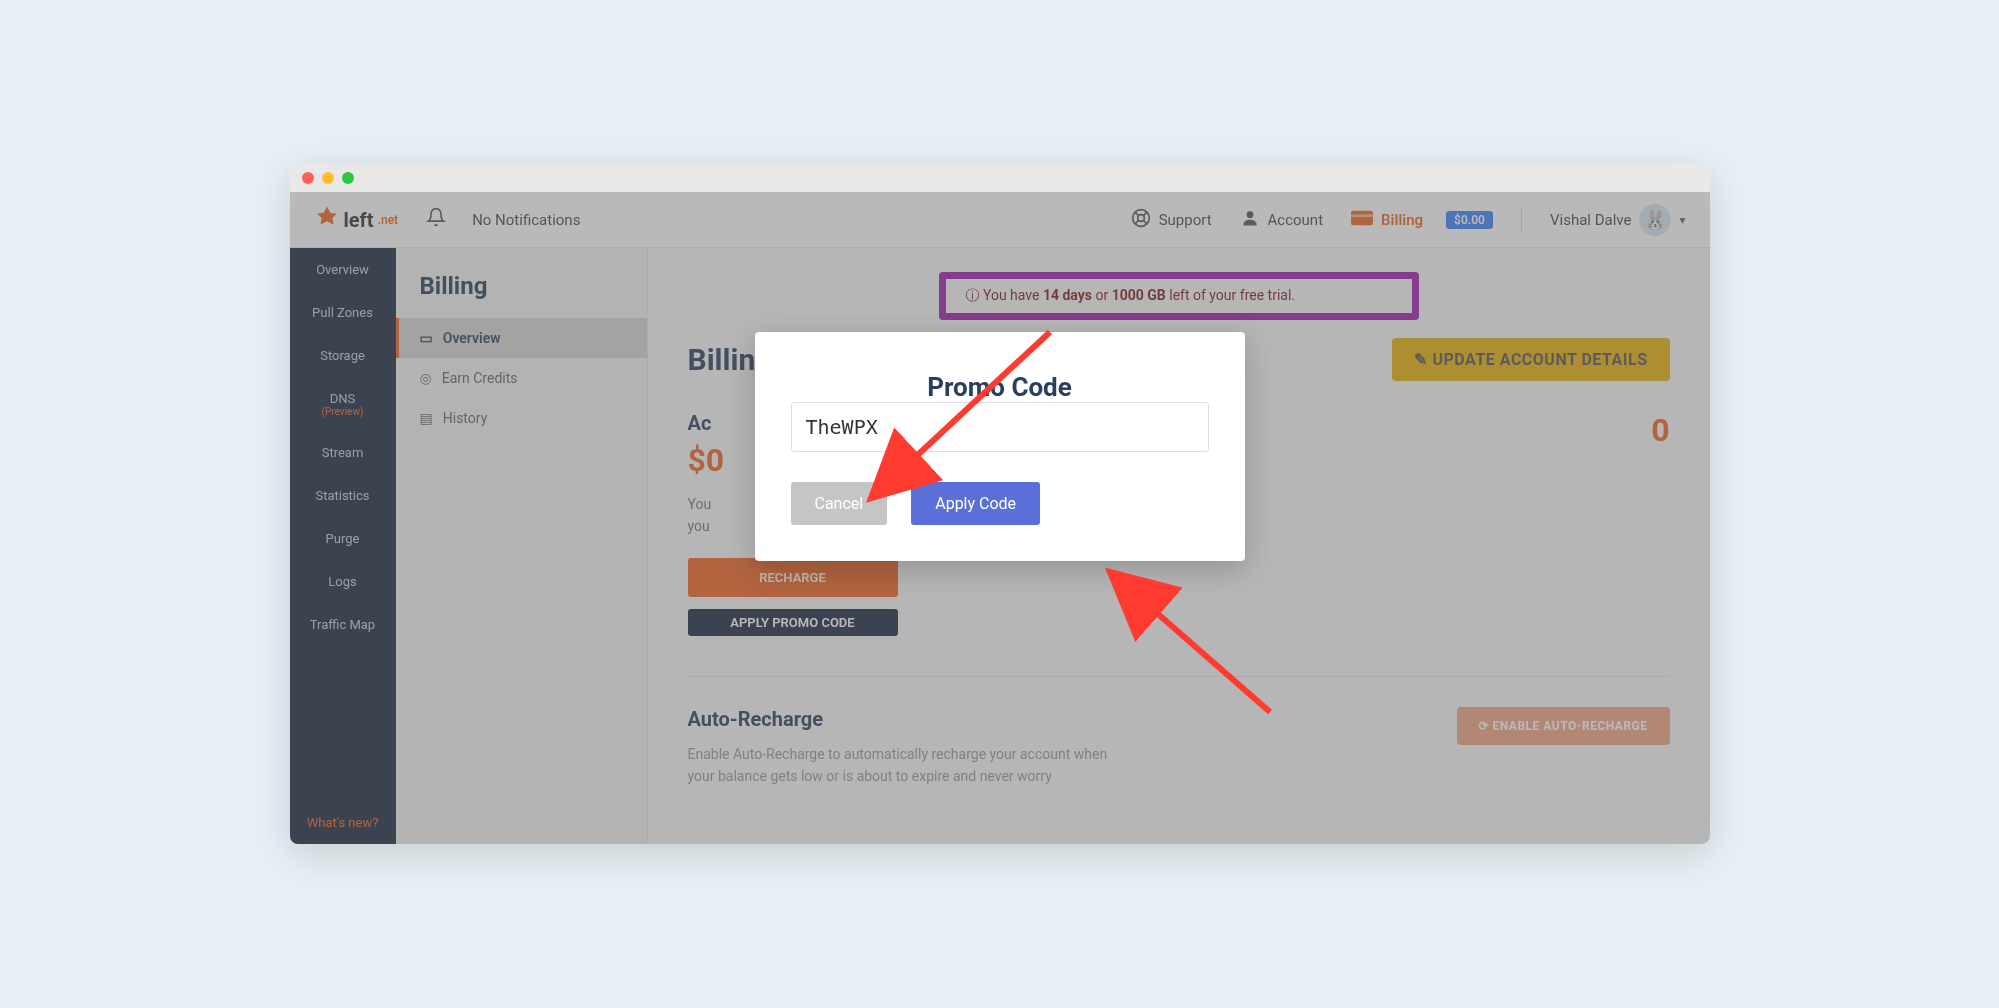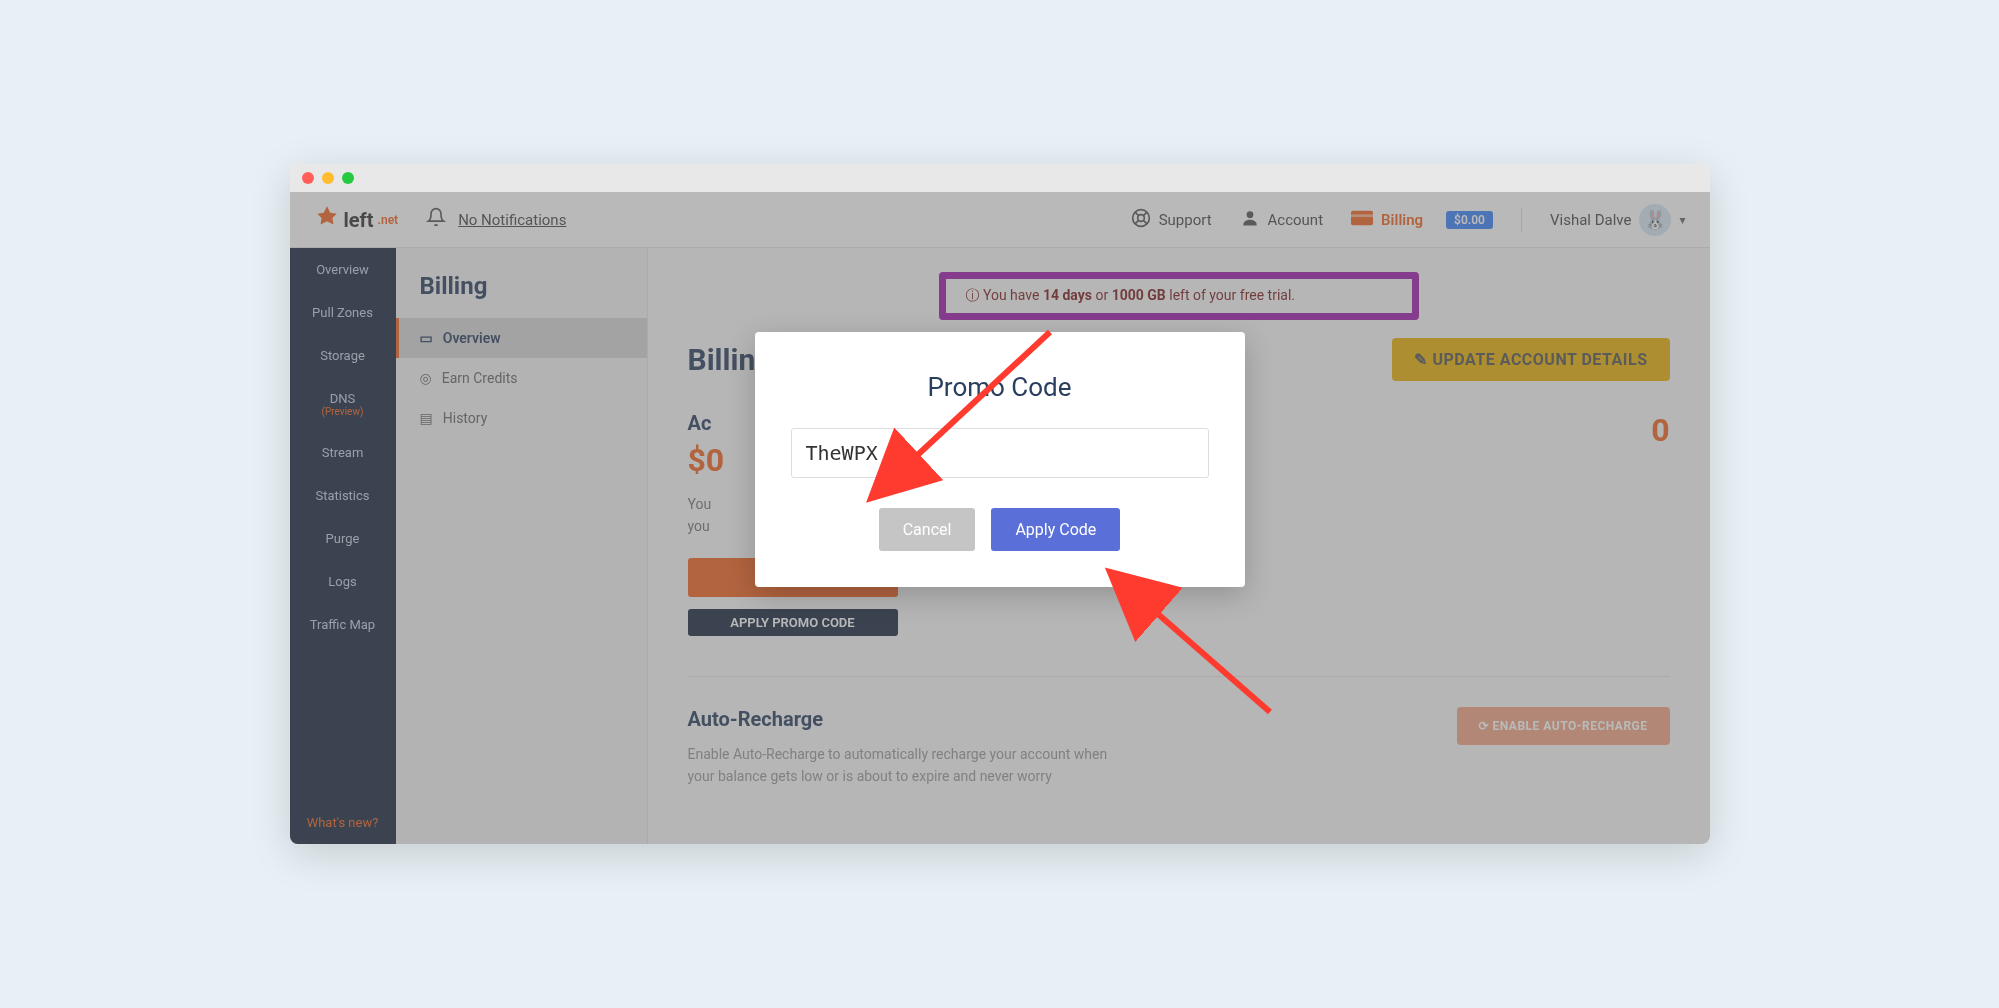--- a/index.html
+++ b/index.html
@@ -8,21 +8,21 @@
 .titlebar { height: 28px; background: #e8e8e8; display: flex; align-items: center; padding: 0 12px; gap: 8px; }
 .tl-dot { width: 12px; height: 12px; border-radius: 50%; }
 .tl-red { background: #ff5f56; }
 .tl-yellow { background: #ffbd2e; }
 .tl-green { background: #27c93f; }
 .app { flex: 1; display: flex; flex-direction: column; position: relative; background: #fff; }
 .header { height: 56px; background: #fff; border-bottom: 1px solid #e5e5e5; display: flex; align-items: center; padding: 0 24px; gap: 28px; }
 .logo { display: flex; align-items: center; gap: 4px; font-weight: 700; font-size: 20px; color: #333; }
 .logo-icon { color: #f26522; font-size: 26px; }
 .logo-net { color: #f26522; font-size: 12px; font-weight: 600; }
-.notif { display: flex; align-items: center; gap: 12px; color: #4a4a4a; font-size: 15px; text-decoration: underline; }
+.notif { display: flex; align-items: center; gap: 26px; color: #4a4a4a; font-size: 15px; }
 .bell-icon { font-size: 20px; }
 .spacer { flex: 1; }
 .hdr-item { display: flex; align-items: center; gap: 8px; color: #4a4a4a; font-size: 15px; cursor: pointer; }
 .billing-hdr { color: #f26522; font-weight: 600; }
 .badge { background: #3b82f6; color: #fff; padding: 2px 8px; border-radius: 3px; font-size: 12px; font-weight: 600; margin-left: 15px; }
 .divider { width: 1px; height: 24px; background: #ddd; }
 .avatar { width: 32px; height: 32px; border-radius: 50%; background: #d8e8f5; display: flex; align-items: center; justify-content: center; font-size: 18px; }
 .chevron { font-size: 12px; color: #666; }
 .body { flex: 1; display: flex; overflow: hidden; }
 .sidebar-nav { width: 106px; background: #1a2942; color: #fff; display: flex; flex-direction: column; font-size: 13px; }
@@ -48,23 +48,23 @@
 .btn-orange { background: #f26522; color: #fff; border: none; padding: 12px; border-radius: 3px; font-size: 13px; font-weight: 600; cursor: pointer; }
 .btn-dark { background: #1a2942; color: #fff; border: none; padding: 6px; border-radius: 3px; font-size: 13px; font-weight: 600; cursor: pointer; }
 .section-divider { height: 1px; background: #e5e5e5; margin: 40px 0 30px; }
 .auto-recharge-row { display: flex; justify-content: space-between; align-items: flex-start; }
 .auto-text { max-width: 420px; }
 .auto-title { font-size: 20px; font-weight: 700; color: #2a3f5f; margin-bottom: 12px; }
 .auto-desc { color: #999; font-size: 14px; line-height: 1.6; }
 .enable-btn { background: #f2a583; color: #fff; border: none; padding: 12px 22px; font-size: 12px; font-weight: 700; letter-spacing: 0.5px; border-radius: 4px; cursor: pointer; }
 .overlay { position: absolute; inset: 0; background: rgba(100,100,100,0.45); z-index: 10; }
 .modal { position: absolute; left: 50%; top: 140px; transform: translateX(-50%); width: 490px; background: #fff; border-radius: 4px; padding: 40px 36px 36px; z-index: 20; box-shadow: 0 8px 30px rgba(0,0,0,0.2); }
-.modal-title { font-size: 26px; font-weight: 400; color: #2a3f5f; text-align: center; margin-bottom: 26px; }
+.modal-title { font-size: 26px; font-weight: 700; color: #2a3f5f; text-align: center; }
 .modal-input { width: 100%; border: 1px solid #ddd; border-radius: 3px; padding: 12px 14px; font-size: 20px; font-family: monospace; color: #333; margin-bottom: 30px; }
-.modal-btns { display: flex; justify-content: center; gap: 16px; }
+.modal-btns { display: flex; justify-content: flex-start; gap: 24px; }
 .btn-cancel { background: #c5c5c5; color: #fff; border: none; padding: 12px 24px; font-size: 16px; border-radius: 3px; cursor: pointer; }
 .btn-apply { background: #5a6fd8; color: #fff; border: none; padding: 12px 24px; font-size: 16px; border-radius: 3px; cursor: pointer; }
 .arrow { position: absolute; z-index: 30; pointer-events: none; }
 .arrow svg { overflow: visible; }
 </style>
 </head>
 <body>
 
 <div class="window">
   <div class="titlebar">

